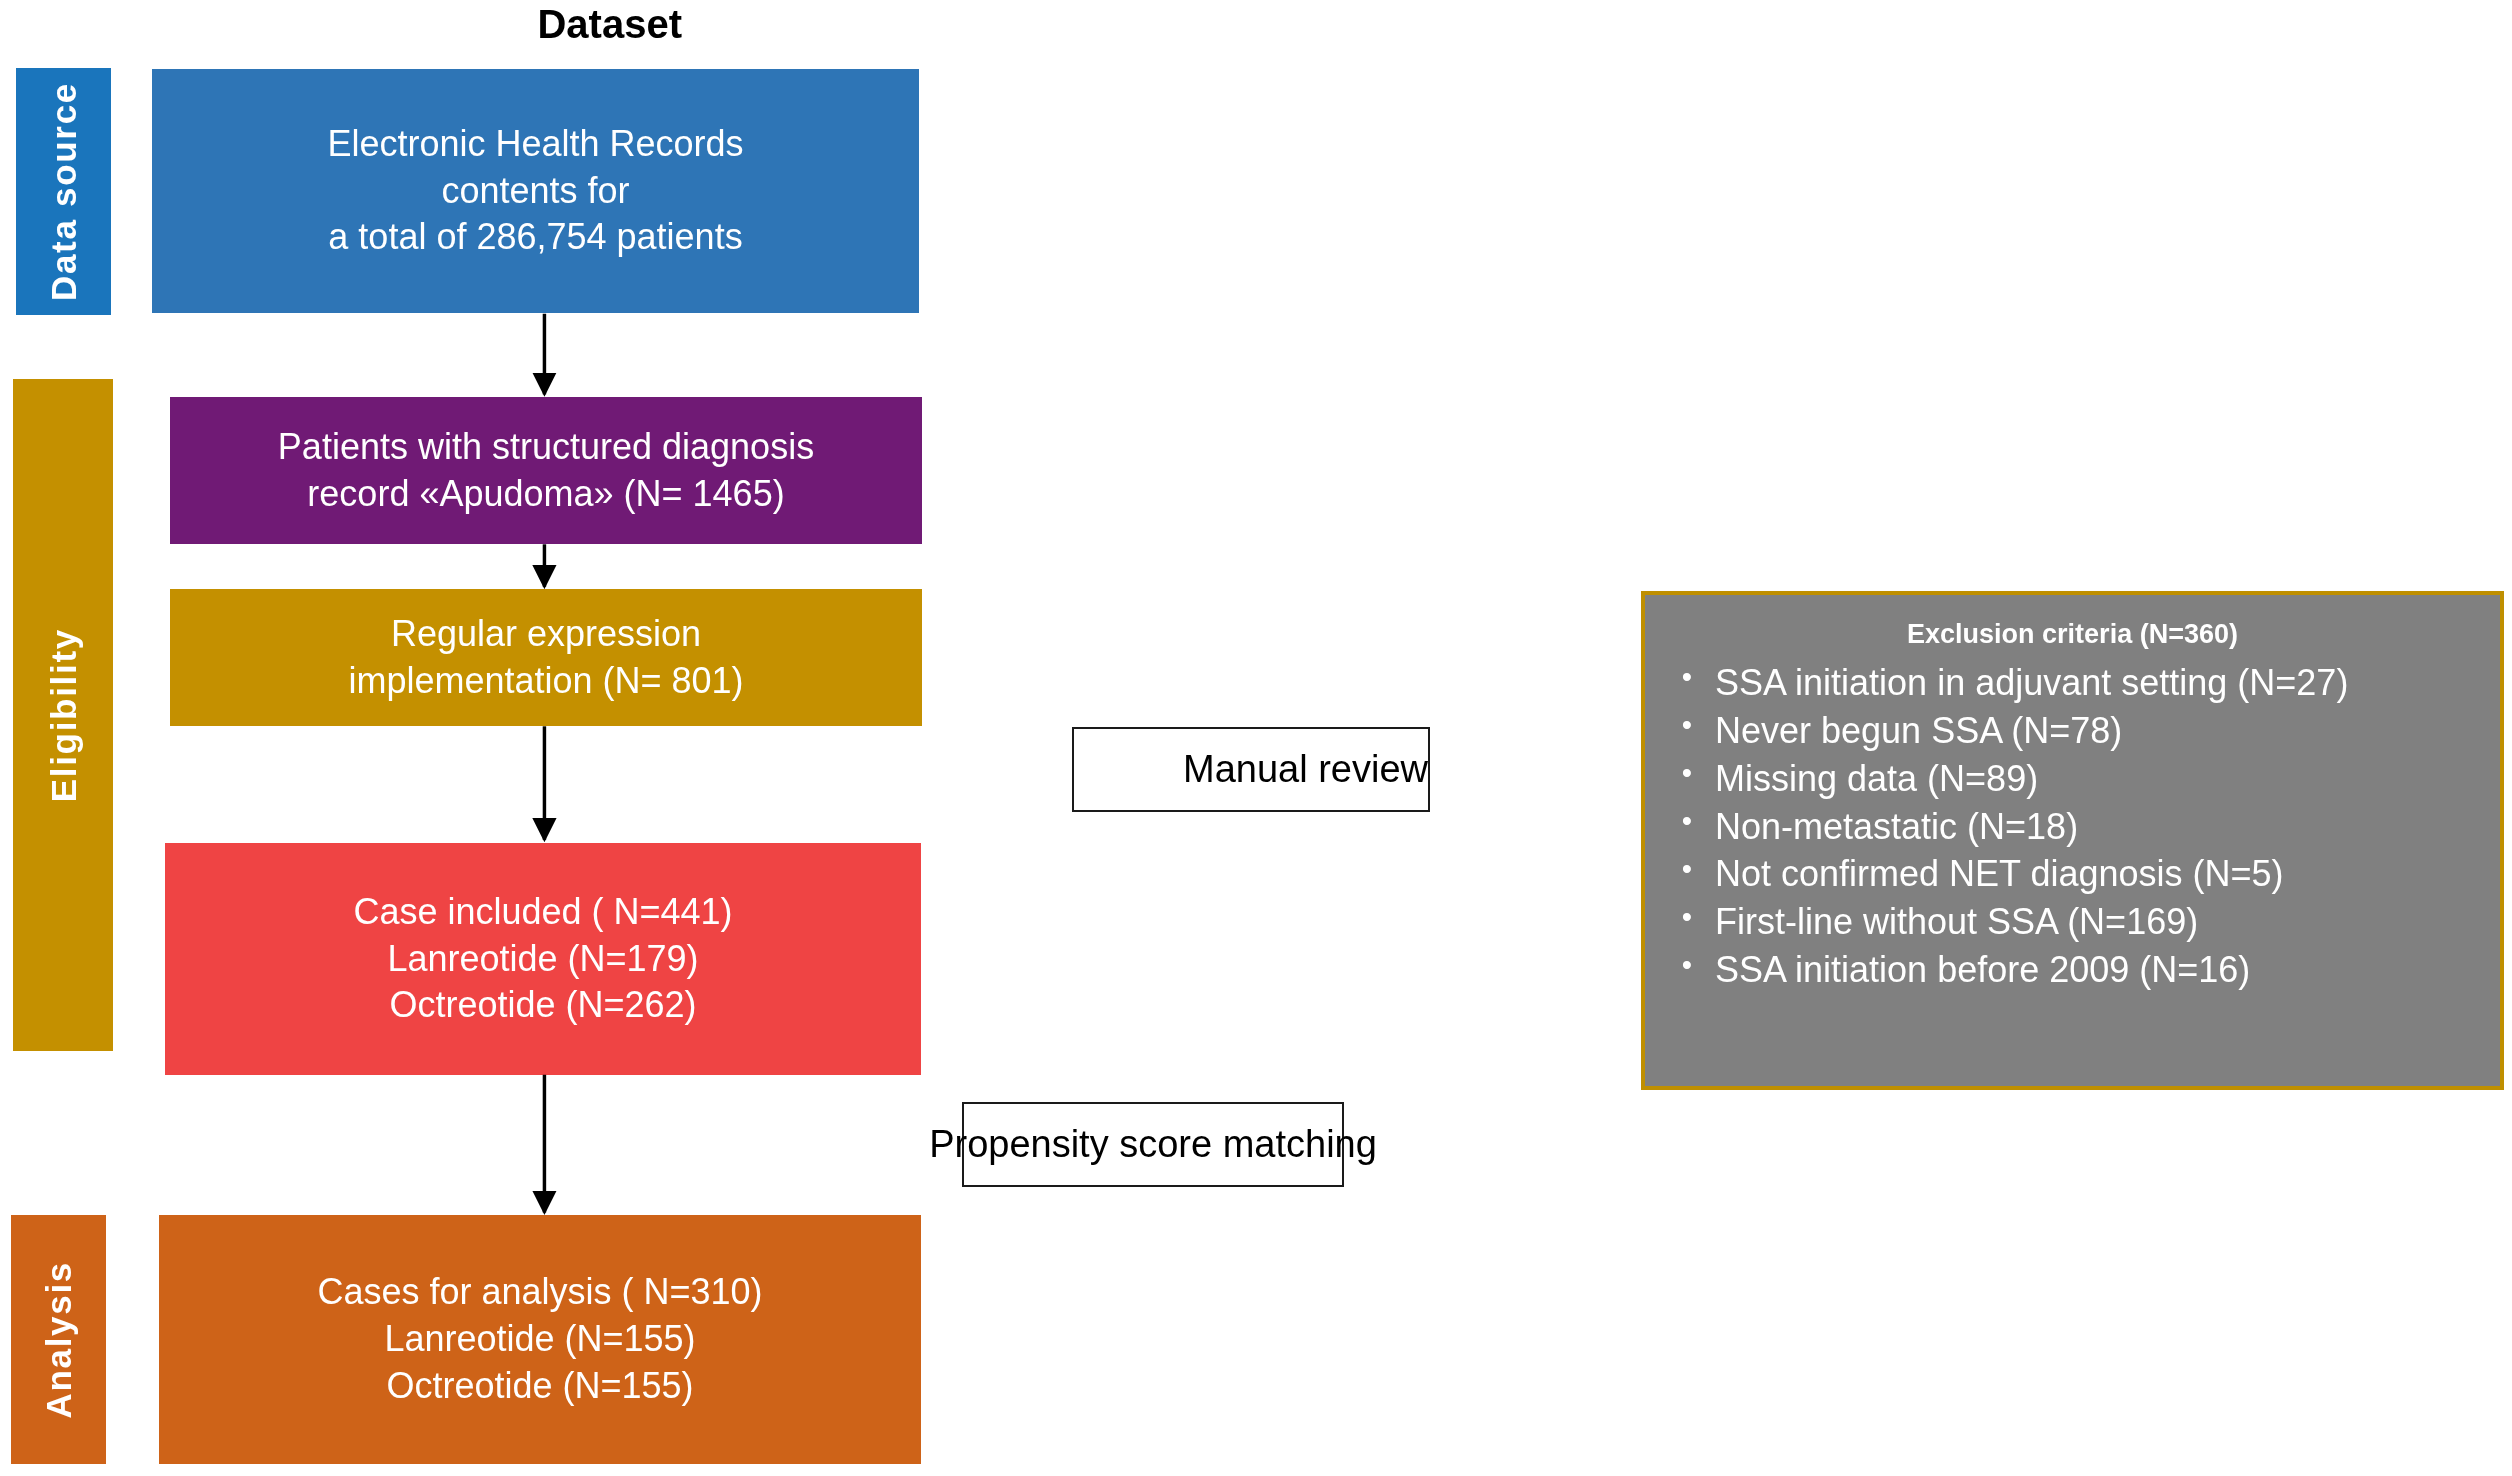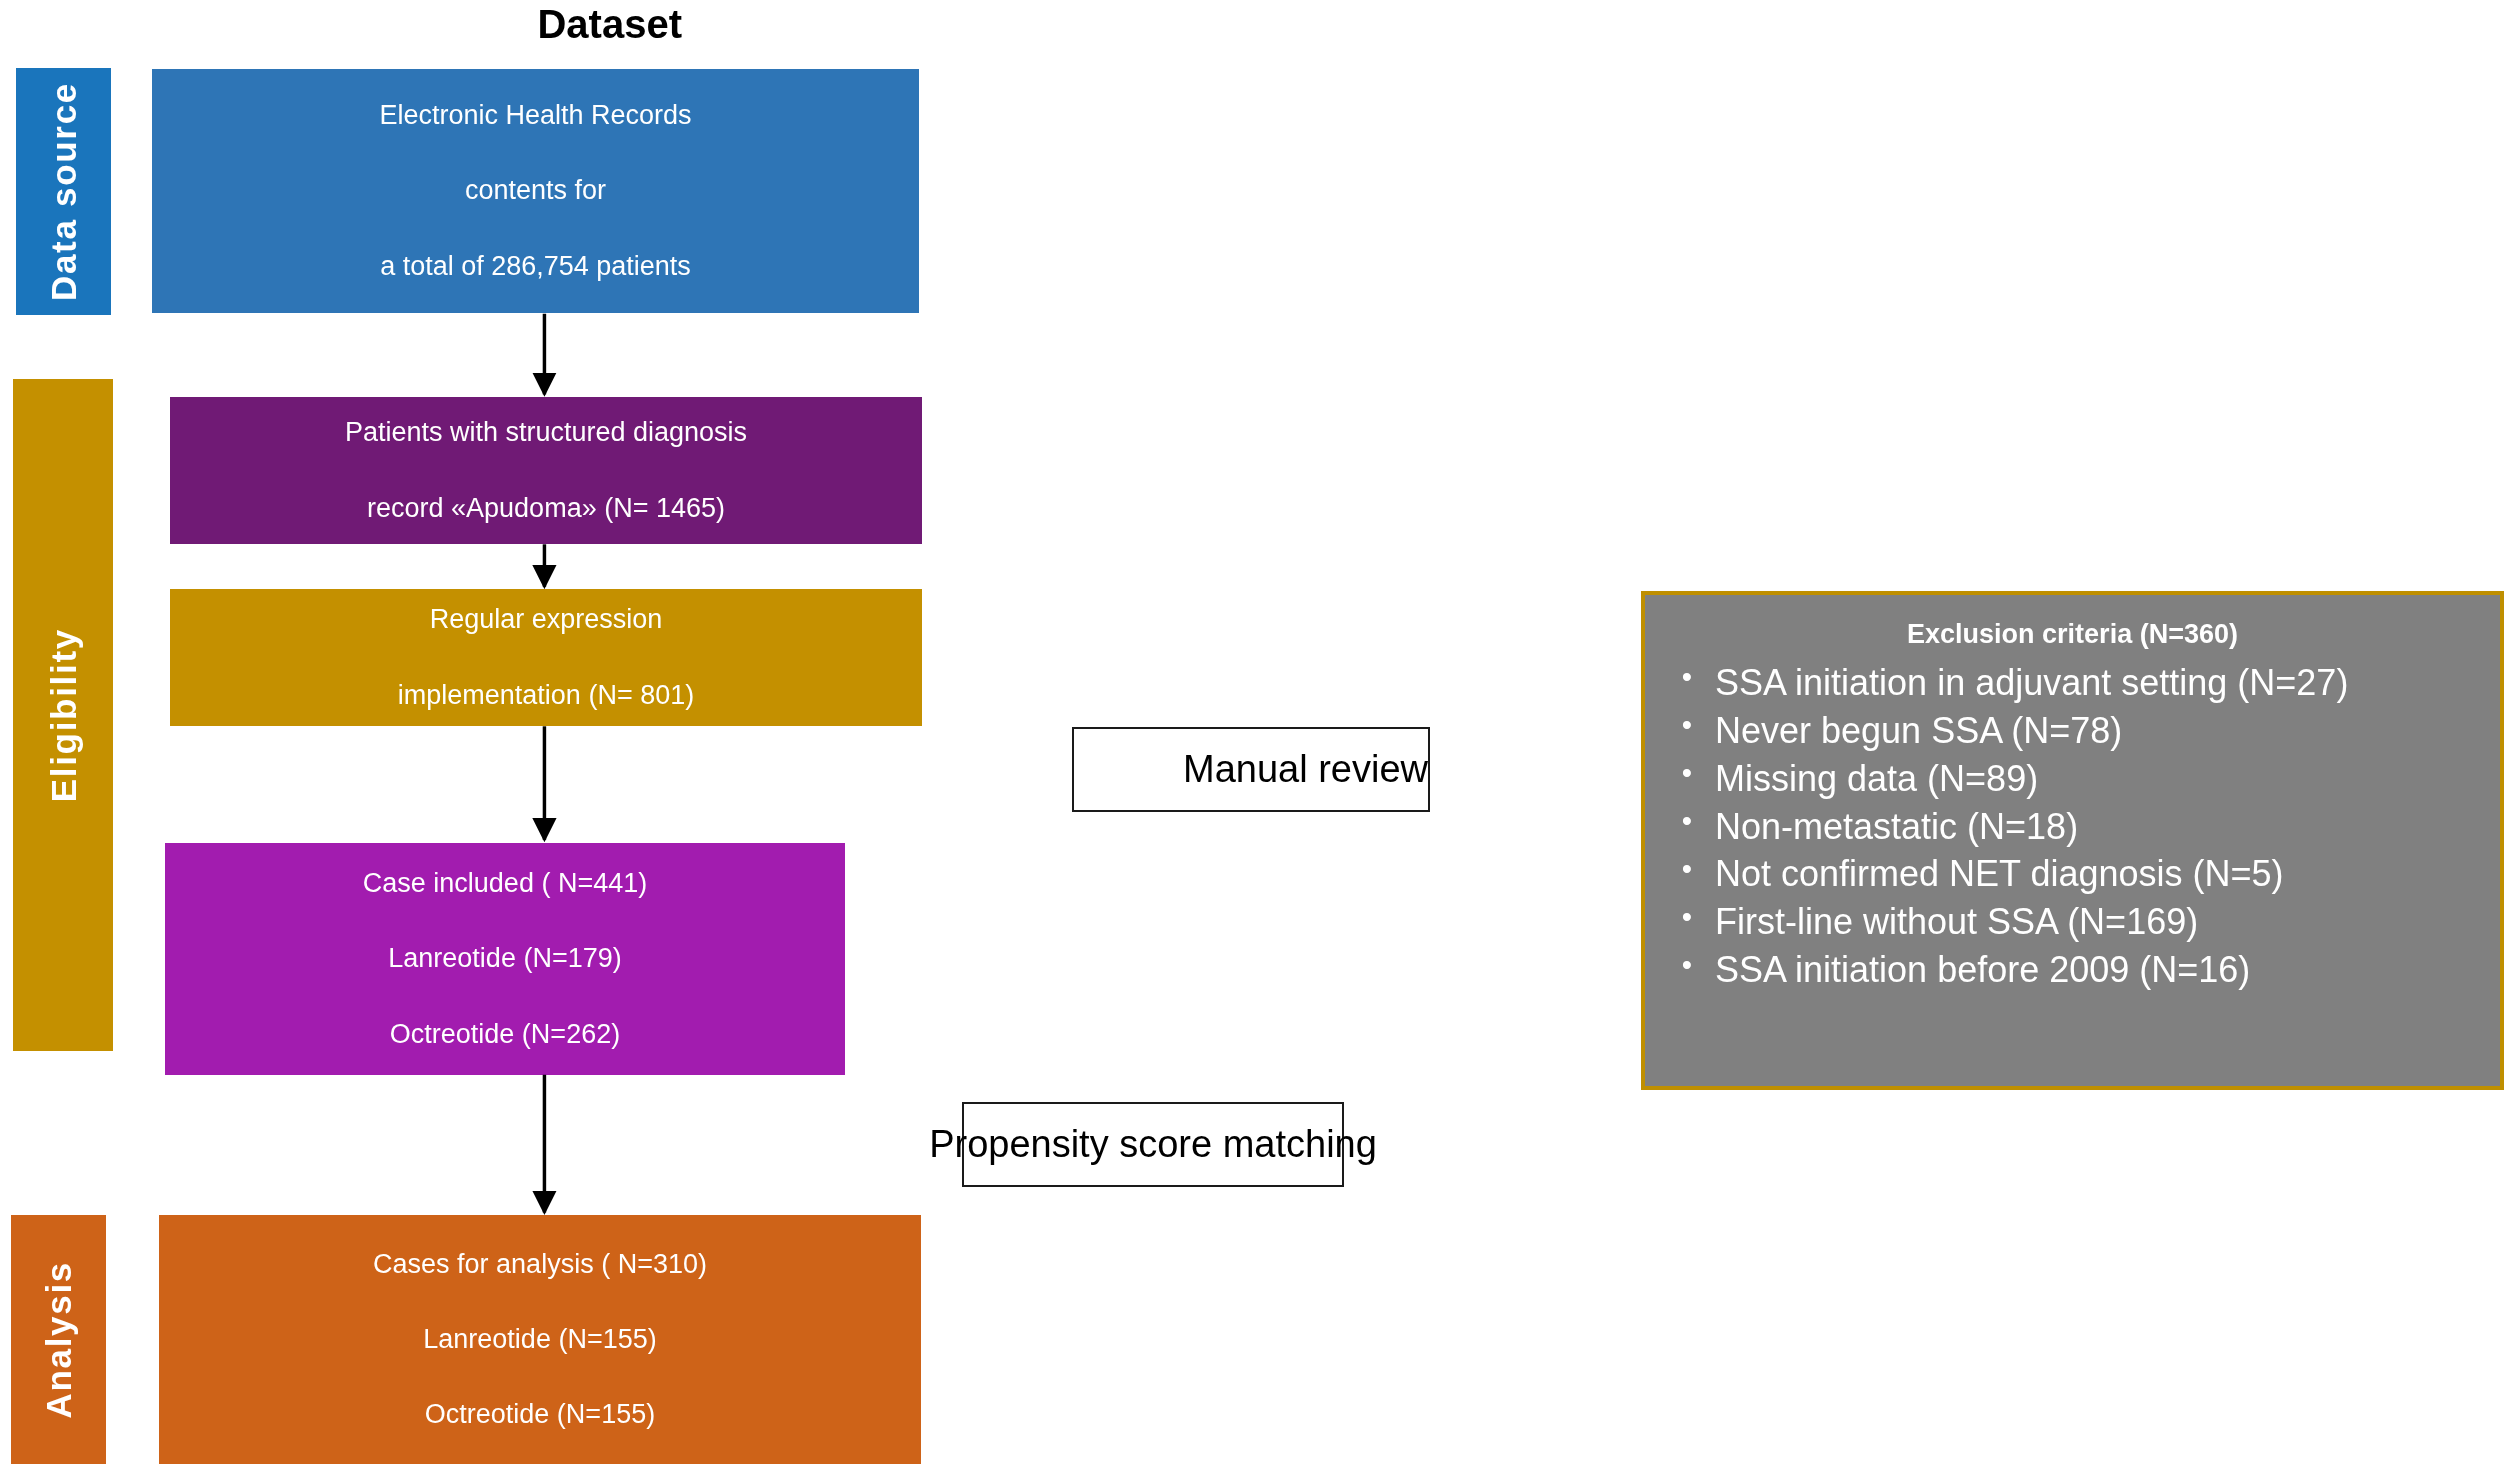--- a/index.html
+++ b/index.html
@@ -41,31 +41,30 @@
   #band-analysis    { left: 11.3px;  top: 1215px; width: 95px; height: 249px; background: #CE6318; }
 
   
   .flowbox {
     display: flex;
     flex-direction: column;
     align-items: center;
     justify-content: center;
     color: #ffffff;
     text-align: center;
-    font-size: 27px;
+    font-size: 36px;
     line-height: 1.30;
     padding: 5.2px 12px;
-    gap: 40px;
   }
   .flowbox .line { display: block; white-space: nowrap; }
 
   #box-ehr        { left: 152px; top: 69px;  width: 767px; height: 244px; background: #2E75B6; }
   #box-structured { left: 170px; top: 397px; width: 752px; height: 147px; background: #701a75; }
   #box-regex      { left: 170px; top: 589px; width: 752px; height: 137px; background: #C49000; }
-  #box-included   { left: 165px; top: 843px; width: 680px; height: 232px; background: #a21caf; }
+  #box-included   { left: 165px; top: 843px; width: 756px; height: 232px; background: #ef4444; }
   #box-analysis   { left: 159px; top: 1215px;width: 762px; height: 249px; background: #CE6318; }
 
   
   .annotbox {
     display: flex;
     align-items: center;
     justify-content: center;
     background: #ffffff;
     border: 2.6px solid #1a1a1a;
     color: #000000;

